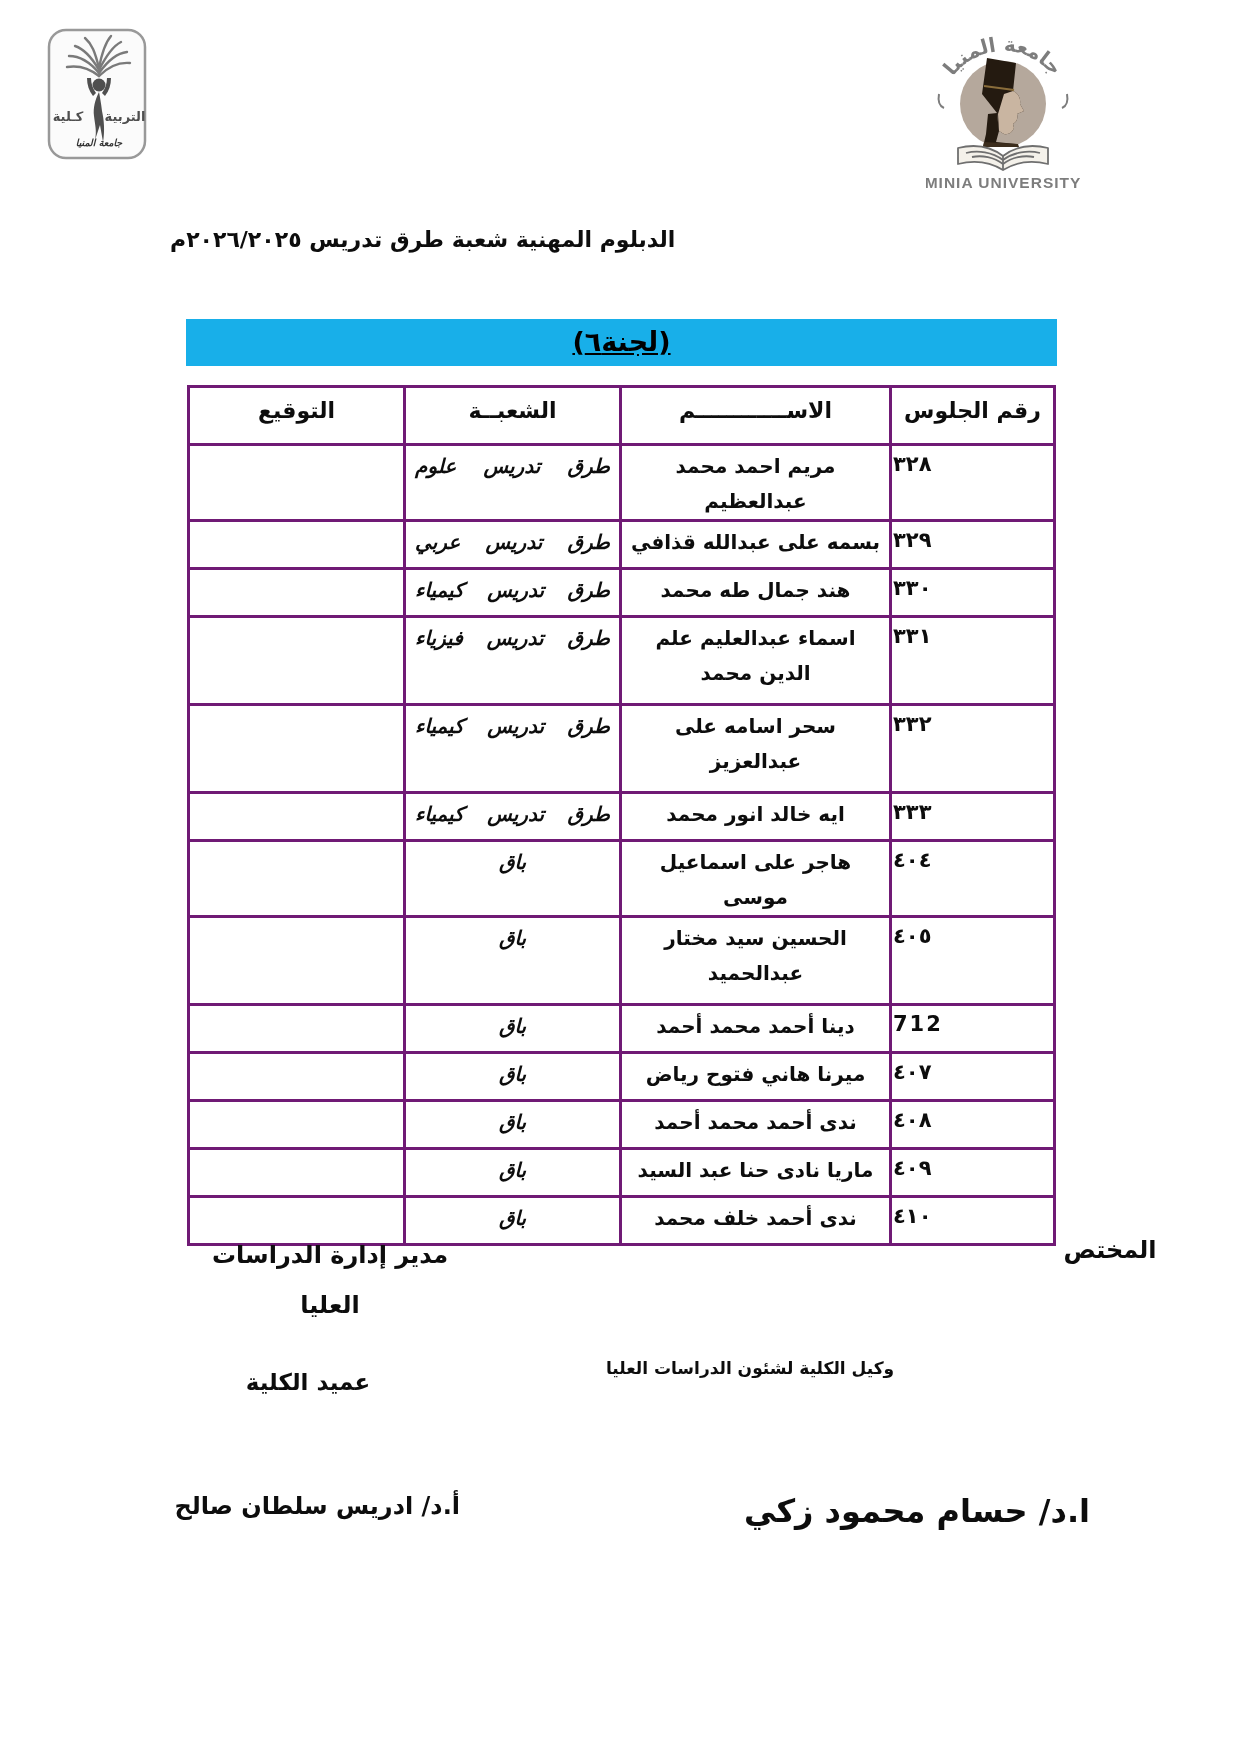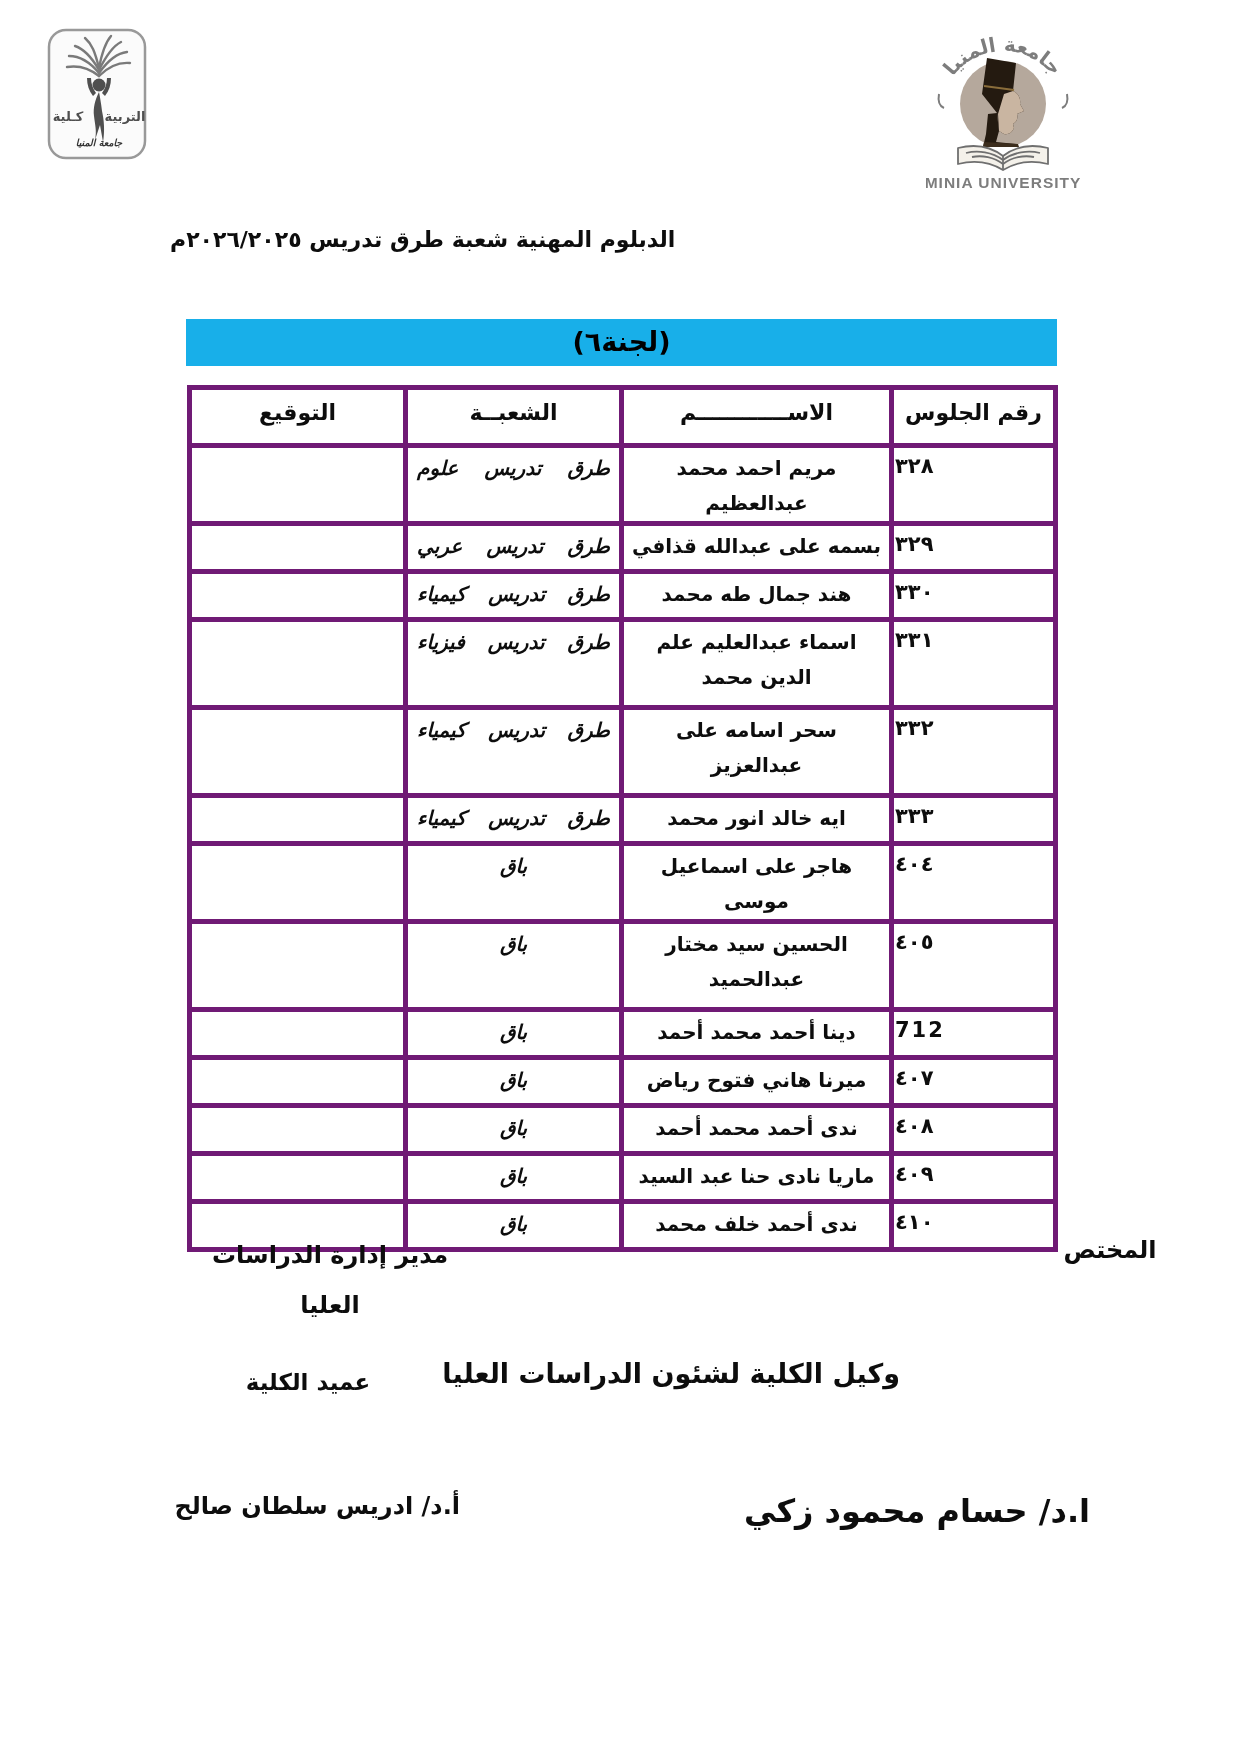--- a/index.html
+++ b/index.html
@@ -14,31 +14,31 @@
   .logo-university{left:926px;top:14px;width:154px;height:178px;}
 
   
   .doc-title{
     left:170px;top:220px;width:815px;height:44px;
     direction:rtl;text-align:left;font-weight:bold;font-size:22px;line-height:40px;
   }
   .committee-banner{
     left:186px;top:319px;width:871px;height:47px;
     background:#18AFE9;
-    direction:rtl;text-align:center;font-weight:bold;font-size:27px;line-height:46px;color:#000;
+    direction:rtl;text-align:center;font-weight:bold;font-size:27px;line-height:46px;color:#000;text-decoration:underline;
   }
 
   
   table.students{
     position:absolute;left:187px;top:385px;width:866px;
     border-collapse:collapse;table-layout:fixed;
     border:2px solid #000;
   }
   table.students th,table.students td{
-    border:5px solid #701a75;
+    border:3px solid #701a75;
     vertical-align:top;box-sizing:border-box;
     font-weight:bold;direction:rtl;
     overflow:hidden;
   }
   col.w-seat{width:164px}
   col.w-name{width:270px}
   col.w-sect{width:216px}
   col.w-sign{width:216px}
 
   tr.hdr{height:58px;}
@@ -50,21 +50,21 @@
   td.c-name{text-align:center;font-size:20px;line-height:35px;padding:3px 5px 0;}
   td.c-sect{font-size:20px;line-height:35px;padding:3px 9px 0;font-style:italic;}
   td.c-sect.spread{text-align:justify;text-align-last:justify;}
   td.c-sect.centered{text-align:center;}
   td.c-sign{}
 
   
   .f{direction:rtl;font-weight:bold;white-space:nowrap;text-align:center;}
   .lbl-specialist{left:1040px;top:1236px;width:140px;font-size:24px;}
   .lbl-director{left:205px;top:1230px;width:250px;font-size:24px;line-height:50px;white-space:normal;}
-  .lbl-vice-dean{left:600px;top:1358px;width:300px;font-size:27px;}
+  .lbl-vice-dean{left:600px;top:1358px;width:300px;font-size:17px;}
   .lbl-dean{left:243px;top:1369px;width:130px;font-size:23px;}
   .name-vice-dean{left:810px;top:1492px;width:280px;font-size:32px;}
   .name-dean{left:180px;top:1492px;width:280px;font-size:24px;}
 
   svg text{font-family:"DejaVu Sans",sans-serif;}
   .latin{font-family:"Liberation Sans","DejaVu Sans",sans-serif;}
 </style>
 </head>
 <body>
 

